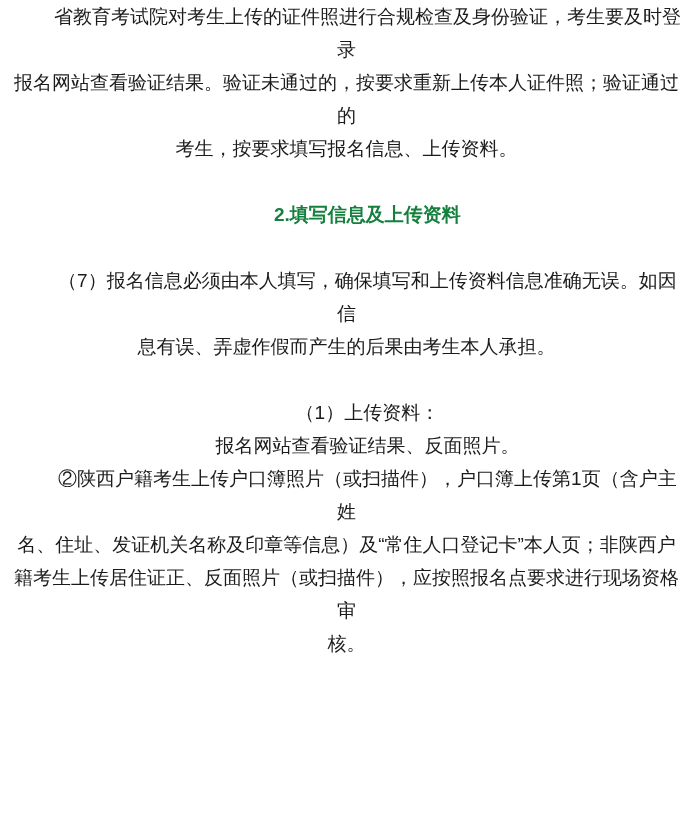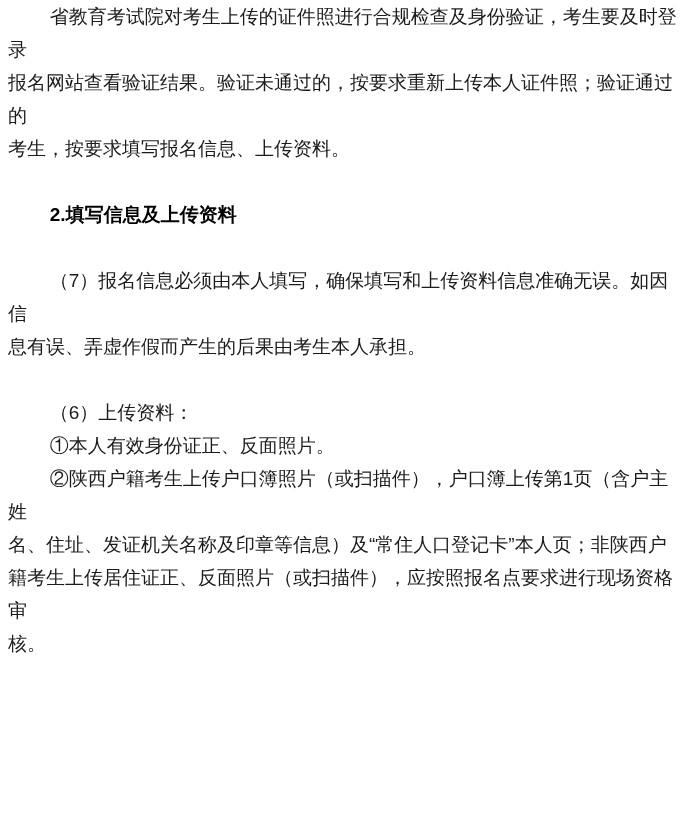--- a/index.html
+++ b/index.html
@@ -16,49 +16,49 @@
     color: #1b1b1b;
     font-family: "Liberation Sans", sans-serif;
     font-size: 19px;
     line-height: 33px;
     overflow: hidden;
   }
   .para, .heading {
     margin: 0;
     white-space: pre-line;      
     text-indent: 2.2em;         
-    text-align: left;
+    text-align: center;
     letter-spacing: 0;
   }
   .heading {
     font-weight: 700;
     font-size: 19px;
-    color: #000000;
+    color: #15803d;
   }
   .gap {
     margin-top: 33px;           
   }
 </style>
 </head>
 <body>
 
 <div class="page">
   <p class="para">省教育考试院对考生上传的证件照进行合规检查及身份验证，考生要及时登录
 报名网站查看验证结果。验证未通过的，按要求重新上传本人证件照；验证通过的
 考生，按要求填写报名信息、上传资料。</p>
 
   <h2 class="heading gap">2.填写信息及上传资料</h2>
 
 
   <p class="para gap">（7）报名信息必须由本人填写，确保填写和上传资料信息准确无误。如因信
 息有误、弄虚作假而产生的后果由考生本人承担。</p>
 
 
-  <p class="para gap">（6）上传资料：</p>
+  <p class="para gap">（1）上传资料：</p>
 
-  <p class="para">①本人有效身份证正、反面照片。</p>
+  <p class="para">报名网站查看验证结果、反面照片。</p>
 
   <p class="para">②陕西户籍考生上传户口簿照片（或扫描件），户口簿上传第1页（含户主姓
 名、住址、发证机关名称及印章等信息）及“常住人口登记卡”本人页；非陕西户
 籍考生上传居住证正、反面照片（或扫描件），应按照报名点要求进行现场资格审
 核。</p>
 
 </div>
 
 </body></html>

